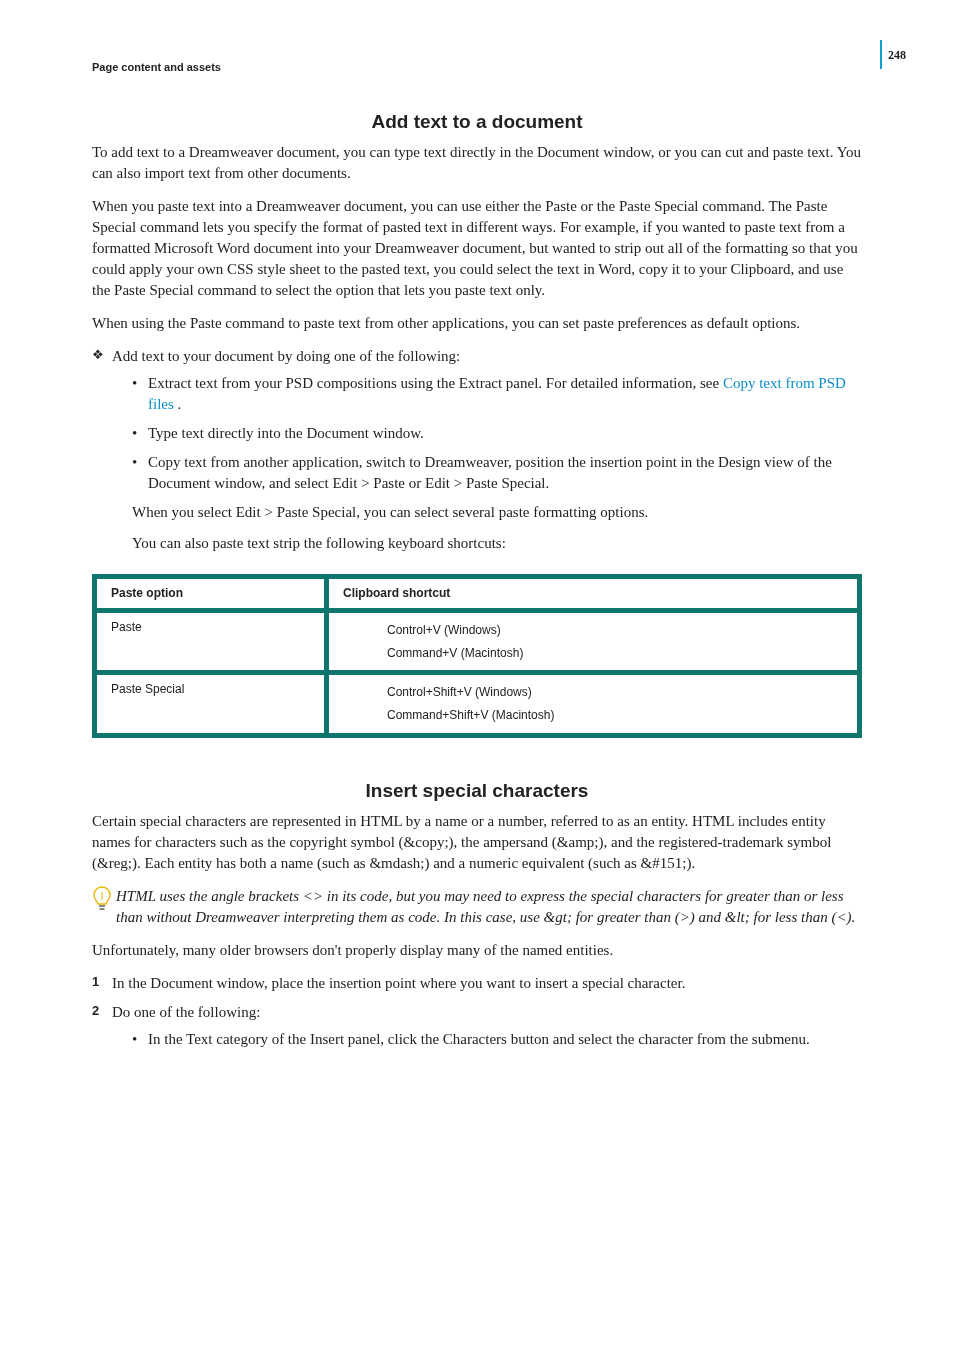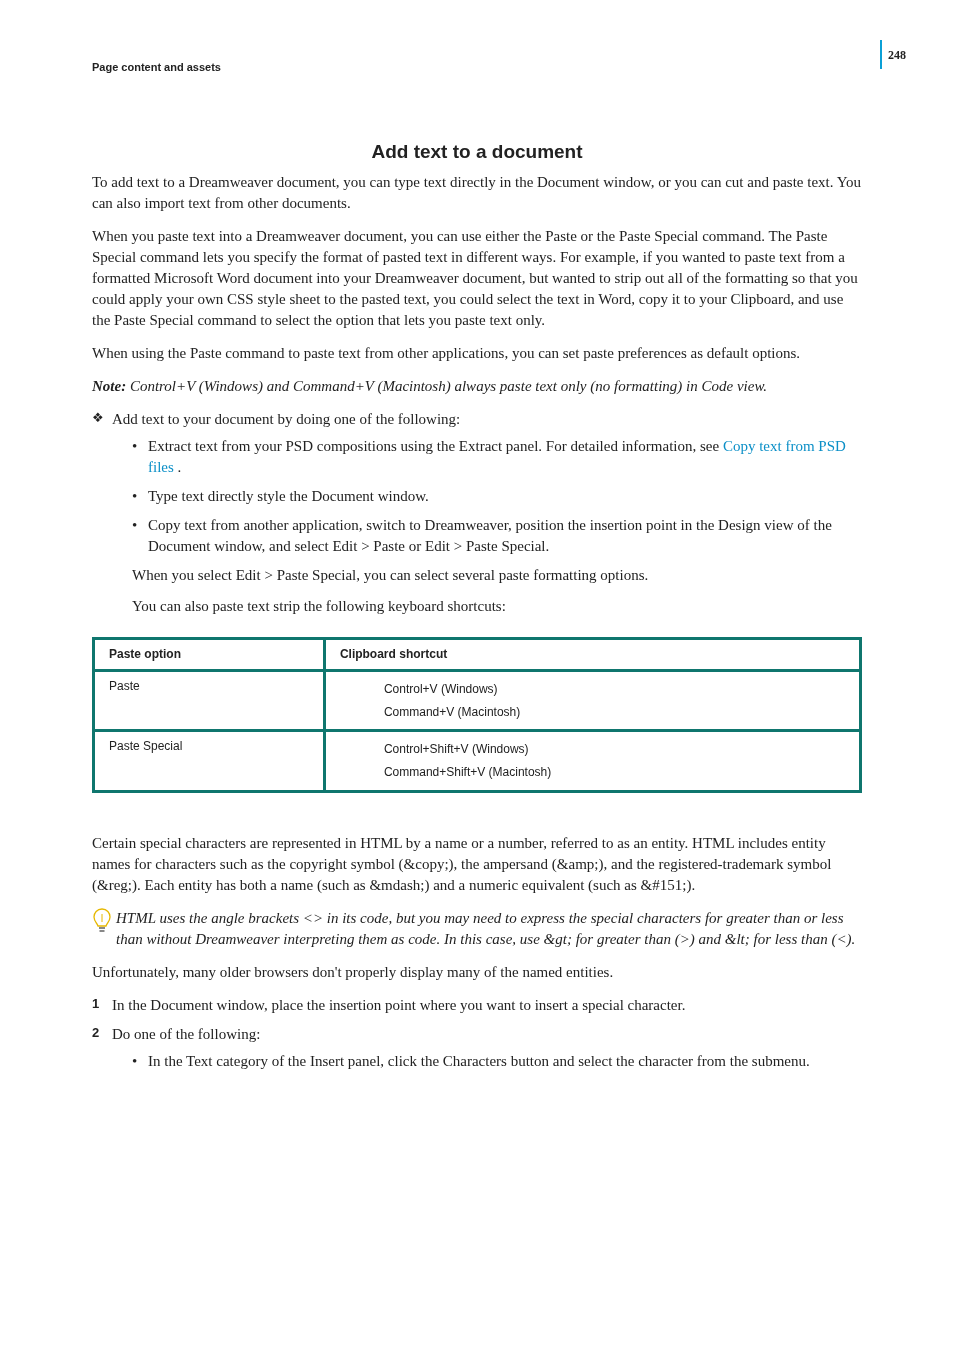--- a/index.html
+++ b/index.html
@@ -27,21 +27,21 @@
     font-family: Liberation Serif, serif;
     font-weight: bold;
     font-size: 12px;
     color: #222;
   }
   .running-head {
     font-family: "Myriad Pro", Arial, Helvetica, sans-serif;
     font-weight: bold;
     font-size: 11px;
     color: #222;
-    margin-bottom: 64px;
+    margin-bottom: 34px;
   }
   h2.section {
     font-family: "Myriad Pro", Arial, Helvetica, sans-serif;
     font-weight: bold;
     font-size: 19px;
     color: #222;
     margin: 0 0 6px 0;
     text-align: center;
   }
   p {
@@ -97,21 +97,21 @@
   }
   table.shortcut {
     border-collapse: collapse;
     width: 100%;
     margin-top: 20px;
     margin-bottom: 40px;
     font-family: "Myriad Pro", Arial, Helvetica, sans-serif;
     font-size: 12px;
   }
   table.shortcut th, table.shortcut td {
-    border: 3px solid #0f766e;
+    border: 5px solid #0f766e;
     padding: 6px 14px;
     text-align: left;
     vertical-align: top;
   }
   table.shortcut th {
     font-weight: bold;
   }
   table.shortcut td .sc-line {
     display: block;
     padding: 3px 0;
@@ -168,32 +168,29 @@
   </div>
 
   <div class="running-head">Page content and assets</div>
 
   <h2 class="section">Add text to a document</h2>
 
   <p>To add text to a Dreamweaver document, you can type text directly in the Document window, or you can cut and paste text. You can also import text from other documents.</p>
   <p>When you paste text into a Dreamweaver document, you can use either the Paste or the Paste Special command. The Paste Special command lets you specify the format of pasted text in different ways. For example, if you wanted to paste text from a formatted Microsoft Word document into your Dreamweaver document, but wanted to strip out all of the formatting so that you could apply your own CSS style sheet to the pasted text, you could select the text in Word, copy it to your Clipboard, and use the Paste Special command to select the option that lets you paste text only.</p>
   <p>When using the Paste command to paste text from other applications, you can set paste preferences as default options.</p>
 
-  <p>
-    <span class="note-label">Note:</span><span class="italic"> Control+V (Windows) and Command+V (Macintosh) always paste text only (no formatting) in Code view.</span>
-  </p>
 
   <ul class="diamond-list">
     <li>
       <span>Add text to your document by doing one of the following:</span>
       <ul class="bullet">
         <li>
           <span>Extract text from your PSD compositions using the Extract panel. For detailed information, see </span><a href="#" class="link">Copy text from PSD files</a><span> .</span>
         </li>
-        <li>Type text directly style the Document window.</li>
+        <li>Type text directly into the Document window.</li>
         <li>Copy text from another application, switch to Dreamweaver, position the insertion point in the Design view of the Document window, and select Edit &gt; Paste or Edit &gt; Paste Special.</li>
       </ul>
       <p class="subtext">When you select Edit &gt; Paste Special, you can select several paste formatting options.</p>
       <p class="subtext">You can also paste text strip the following keyboard shortcuts:</p>
     </li>
   </ul>
 
   <table class="shortcut">
     <thead>
       <tr>
@@ -212,20 +209,21 @@
       <tr>
         <td>Paste Special</td>
         <td>
           <span class="sc-line">Control+Shift+V (Windows)</span>
           <span class="sc-line">Command+Shift+V (Macintosh)</span>
         </td>
       </tr>
     </tbody>
   </table>
 
+  <h2 class="section">Insert special characters</h2>
 
   <p>Certain special characters are represented in HTML by a name or a number, referred to as an entity. HTML includes entity names for characters such as the copyright symbol (&amp;copy;), the ampersand (&amp;amp;), and the registered-trademark symbol (&amp;reg;). Each entity has both a name (such as &amp;mdash;) and a numeric equivalent (such as &amp;#151;).</p>
 
   <div class="tip-wrap">
     <svg class="tip-icon" viewBox="0 0 20 28">
       <path d="M10 1 C5 1 2 5 2 9 C2 13 5 15 6 18 L14 18 C15 15 18 13 18 9 C18 5 15 1 10 1 Z" fill="none" stroke="#e6b800" stroke-width="1.3"></path>
       <rect x="7" y="19" width="6" height="2" fill="#888"></rect>
       <rect x="7.5" y="22" width="5" height="2" fill="#888"></rect>
       <path d="M10 6 L10 14" stroke="#e6b800" stroke-width="1" fill="none"></path>
     </svg>

